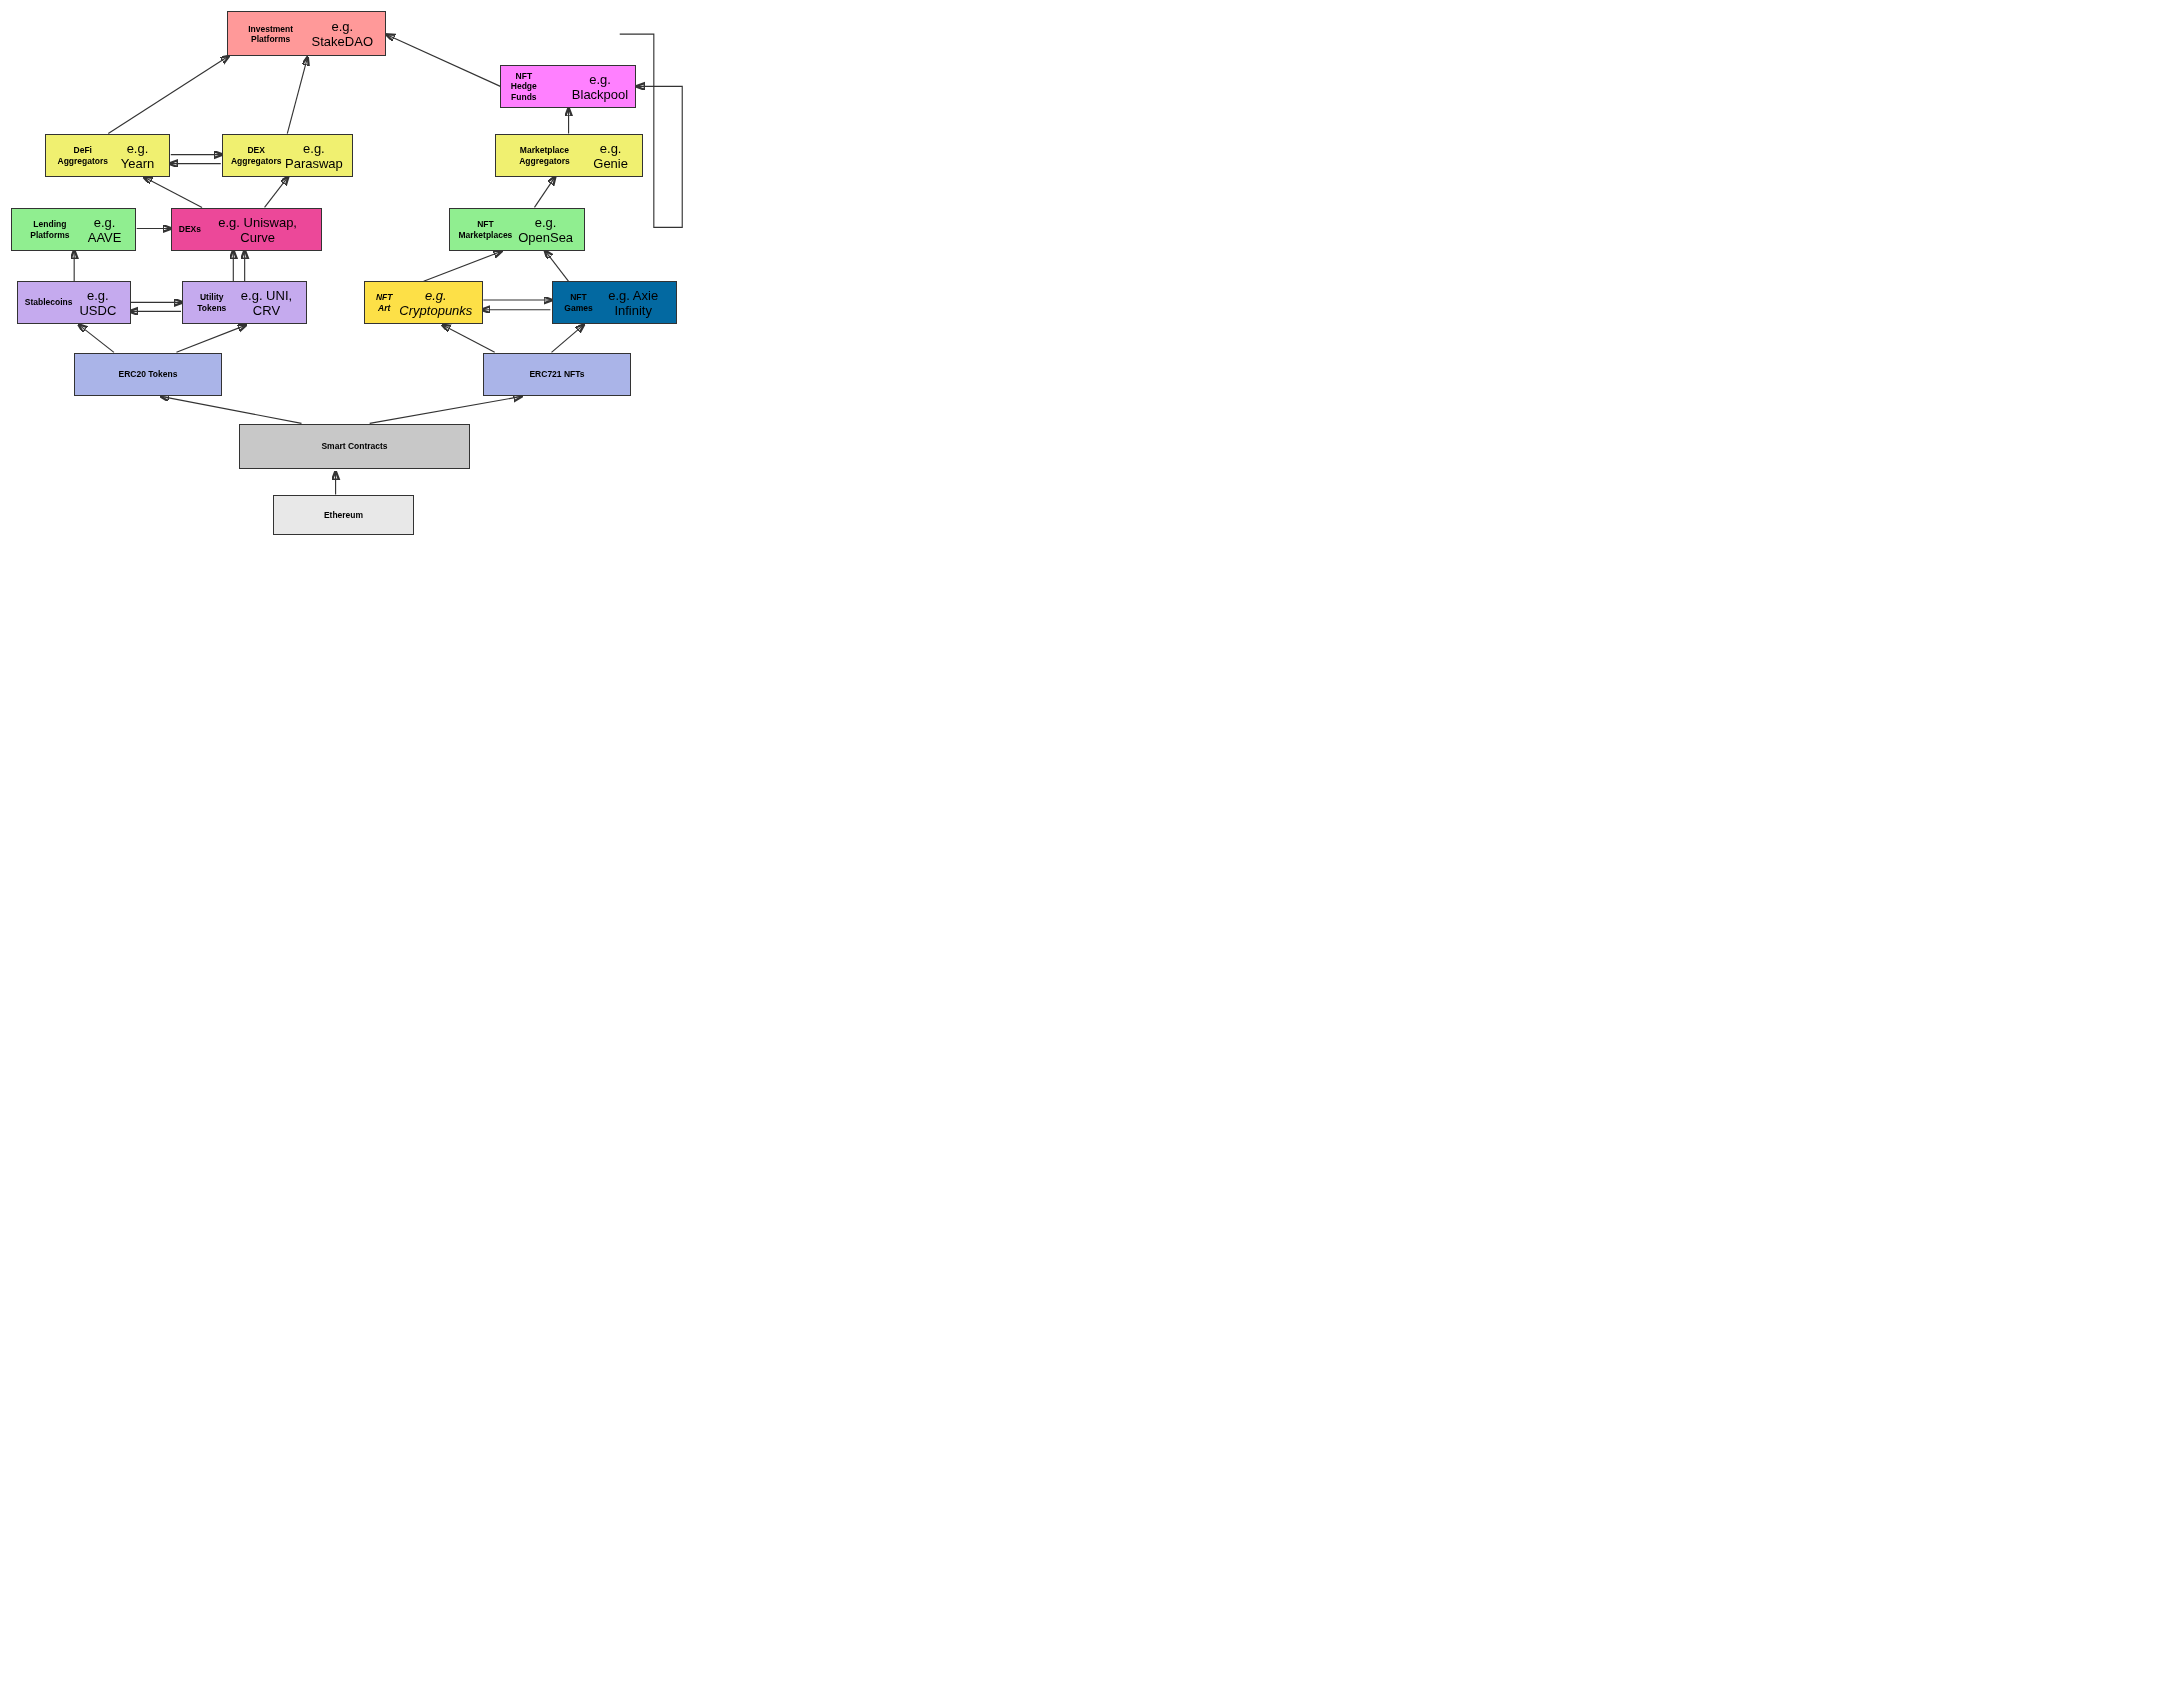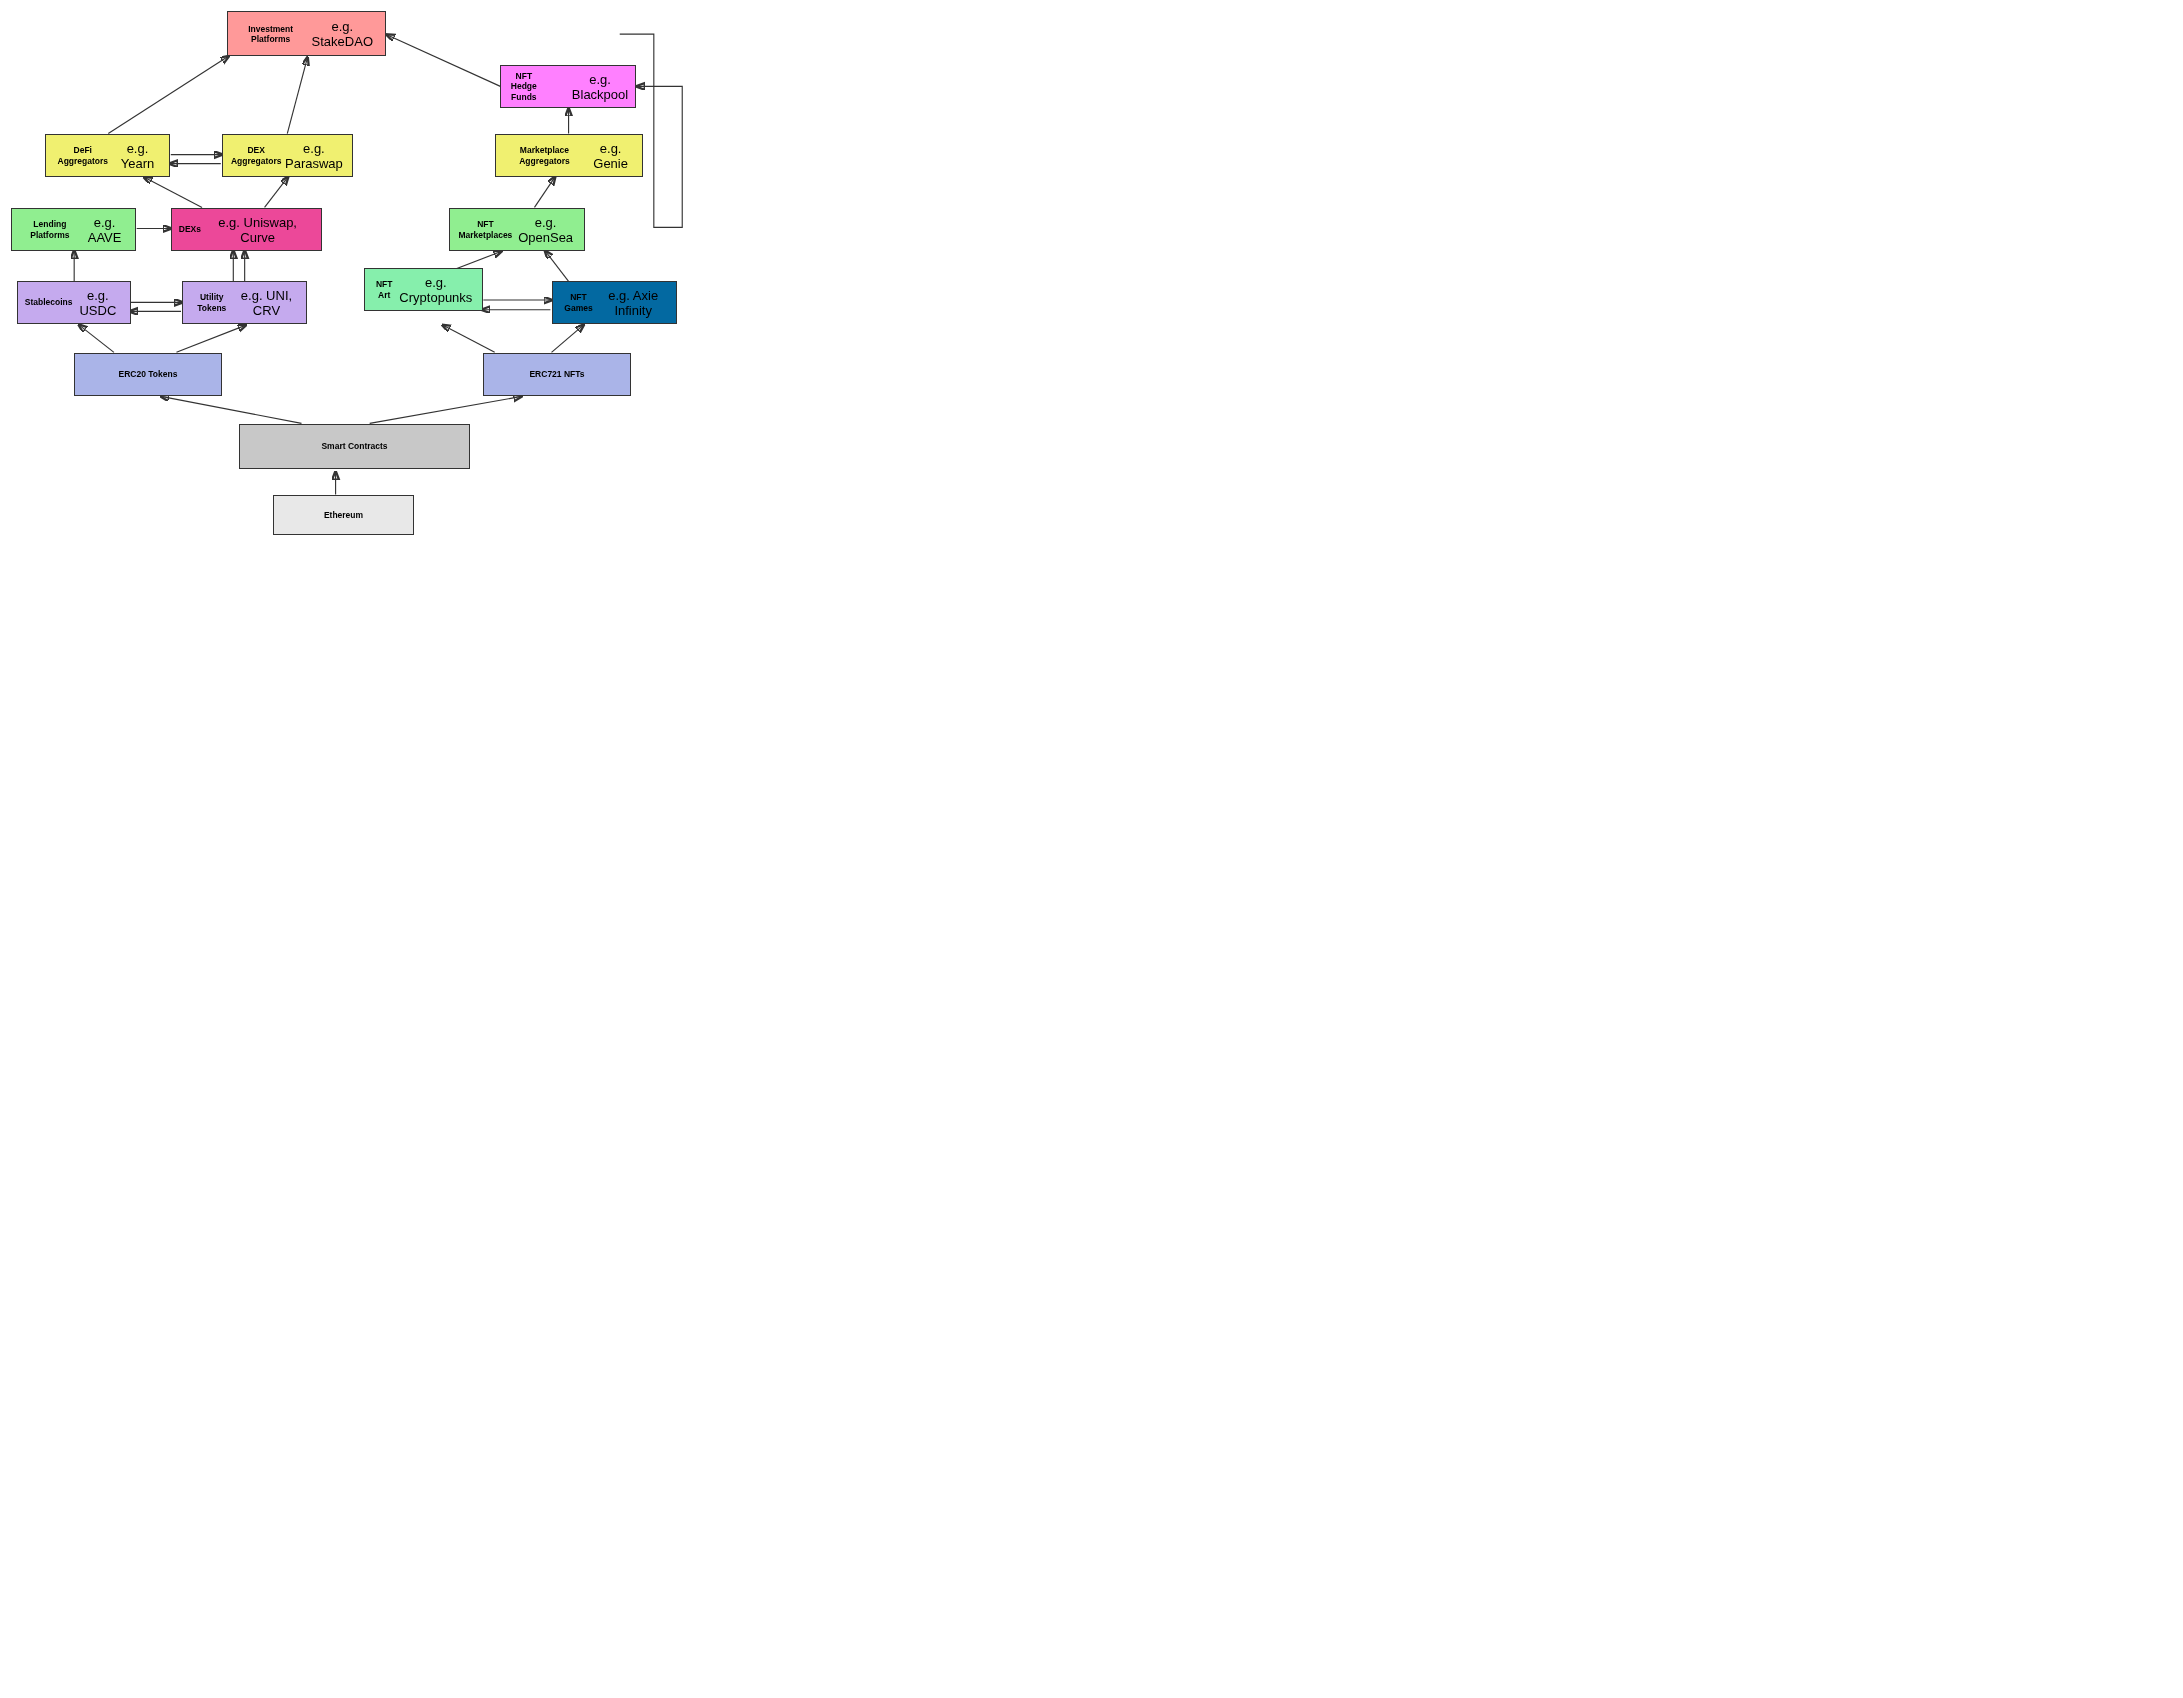--- a/index.html
+++ b/index.html
@@ -132,21 +132,21 @@
   <div class="node" style="left:17px;top:281px;width:114px;height:43px;background:#c5aaee;">
     <span class="node-title">Stablecoins</span>
     <span class="node-subtitle">e.g. USDC</span>
   </div>
 
   <div class="node" style="left:182px;top:281px;width:125px;height:43px;background:#c5aaee;">
     <span class="node-title">Utility Tokens</span>
     <span class="node-subtitle">e.g. UNI, CRV</span>
   </div>
 
-  <div class="node" style="left:364px;top:268px;width:119px;height:43px;background:#86efac;">
+  <div class="node" style="left:364px;top:281px;width:119px;height:43px;background:#fde047;font-style:italic;">
     <span class="node-title">NFT Art</span>
     <span class="node-subtitle">e.g. Cryptopunks</span>
   </div>
 
   <div class="node" style="left:552px;top:281px;width:125px;height:43px;background:#0369a1;">
     <span class="node-title">NFT Games</span>
     <span class="node-subtitle">e.g. Axie Infinity</span>
   </div>
 
   <div class="node" style="left:11.4px;top:208px;width:125px;height:43px;background:#90ee90;">

